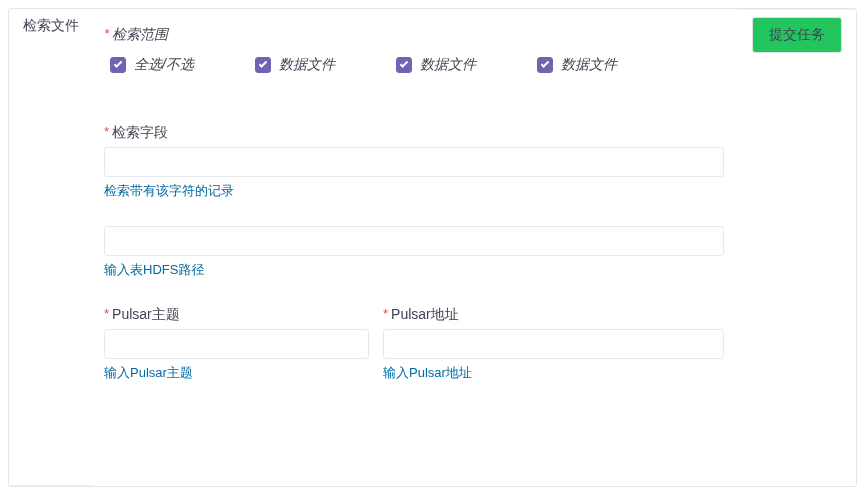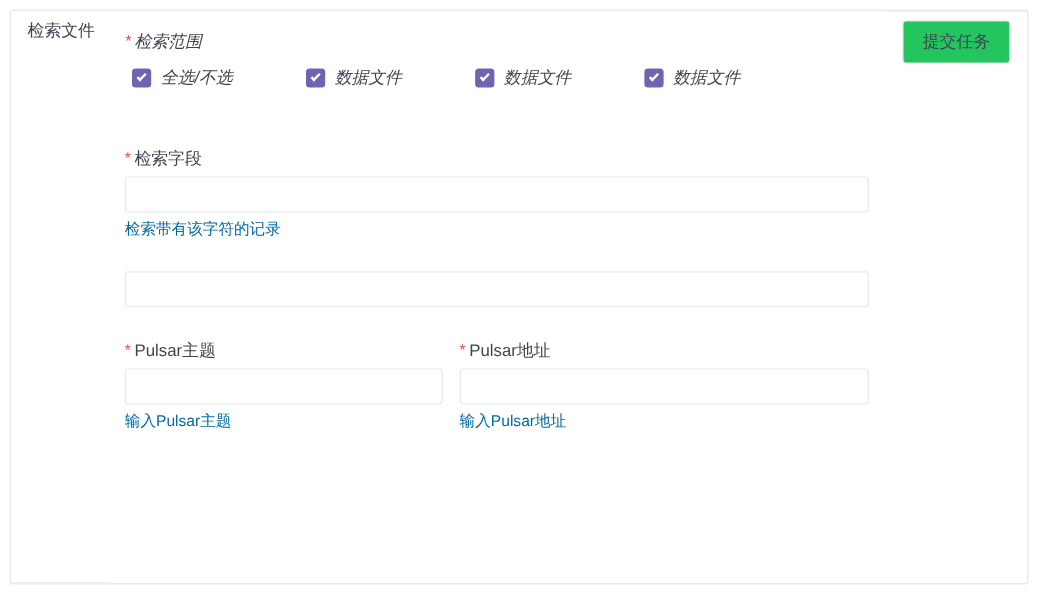--- a/index.html
+++ b/index.html
@@ -172,20 +172,21 @@
     </div>
 
     <div class="form-item">
       <div class="form-label"><span class="req">*</span><span>检索字段</span></div>
       <input class="text-input" type="text" value="" style="">
       <div class="hint">检索带有该字符的记录</div>
     </div>
 
     <div class="form-item">
       <input class="text-input" type="text" value="" style="">
+      <div class="hint">输入表HDFS路径</div>
     </div>
 
     <div class="two-col">
       <div class="col-topic">
         <div class="form-label"><span class="req">*</span><span>Pulsar主题</span></div>
         <input class="text-input" type="text" value="" style="">
         <div class="hint">输入Pulsar主题</div>
       </div>
       <div class="col-address">
         <div class="form-label"><span class="req">*</span><span>Pulsar地址</span></div>

